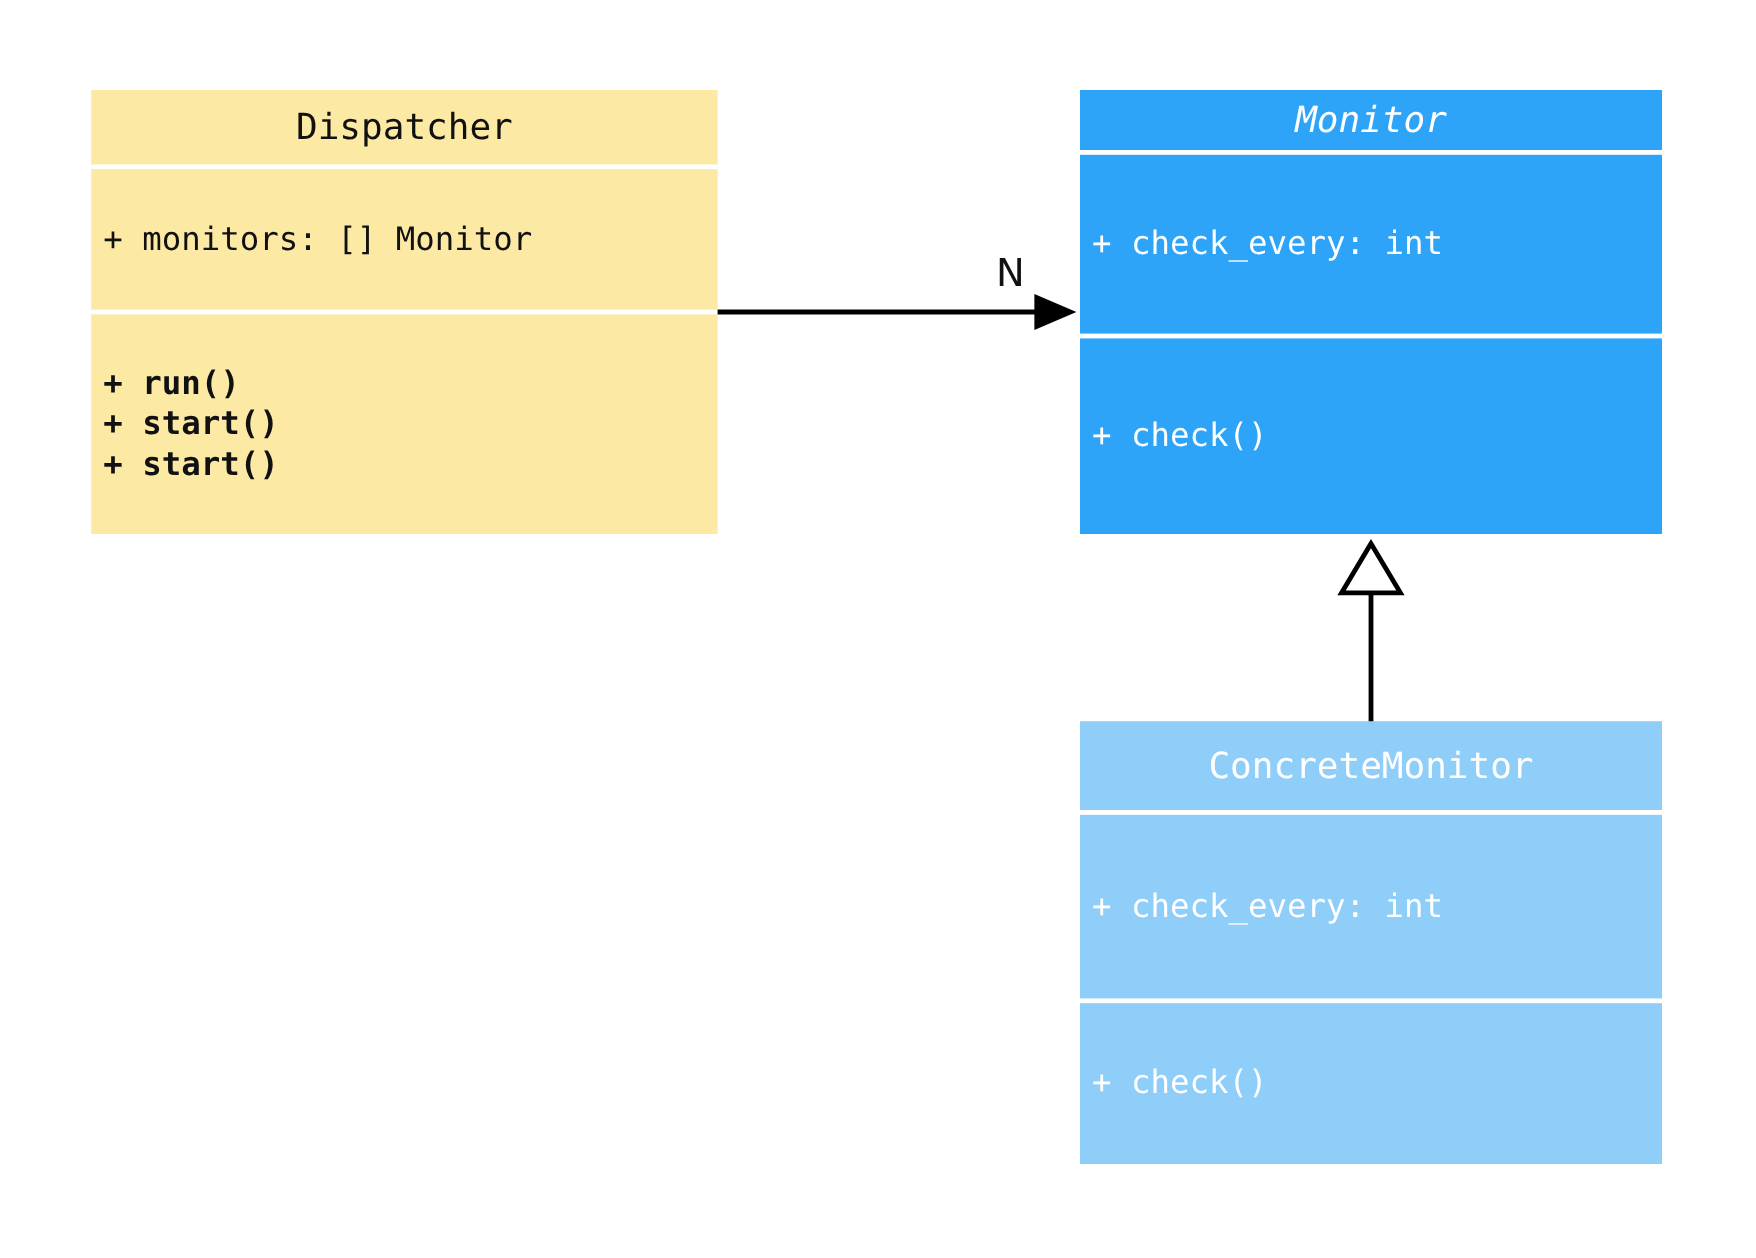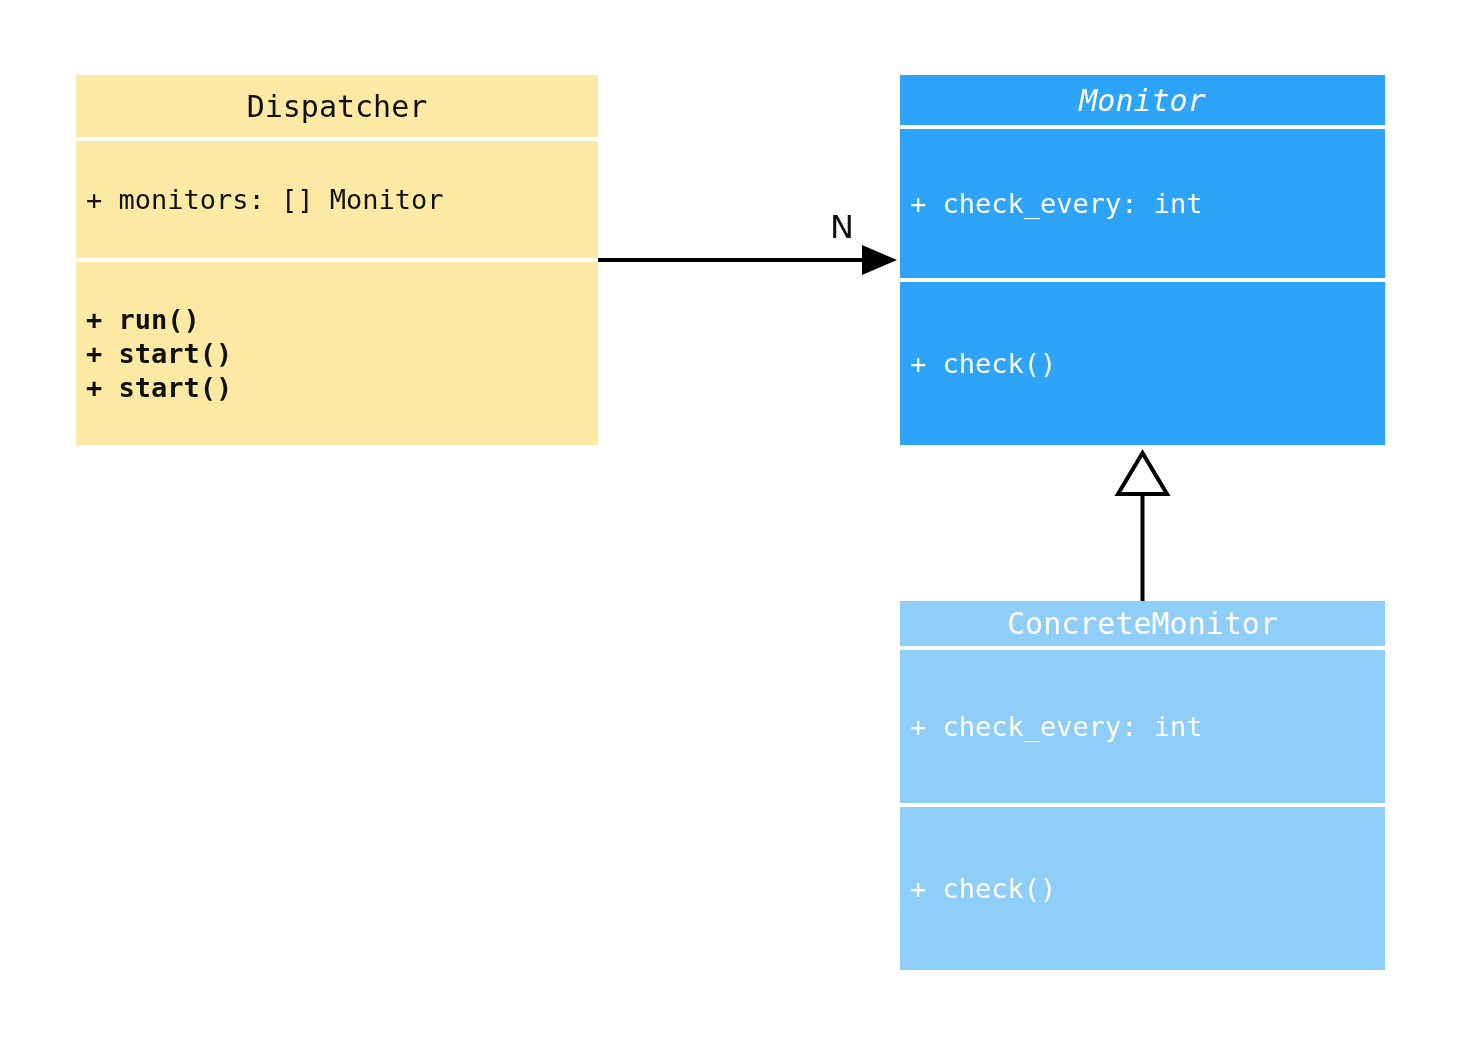--- a/index.html
+++ b/index.html
@@ -45,21 +45,21 @@
   #box-dispatcher .sec-methods { flex: 1 1 auto; font-weight: bold; }
 
   
   #box-monitor { left: 900px; top: 75px; width: 485px; height: 370px; }
   #box-monitor .sec-title   { height: 50px; font-style: italic; }
   #box-monitor .sec-attrs   { height: 153px; }
   #box-monitor .sec-methods { flex: 1 1 auto; }
 
   
   #box-concrete { left: 900px; top: 601px; width: 485px; height: 369px; }
-  #box-concrete .sec-title   { height: 45px; }
+  #box-concrete .sec-title   { height: 74px; }
   #box-concrete .sec-attrs   { height: 157px; }
   #box-concrete .sec-methods { flex: 1 1 auto; }
 
   .edges {
     position: absolute;
     left: 0; top: 0;
     width: 1463px; height: 1048px;
     pointer-events: none;
   }
   .edge-label {

